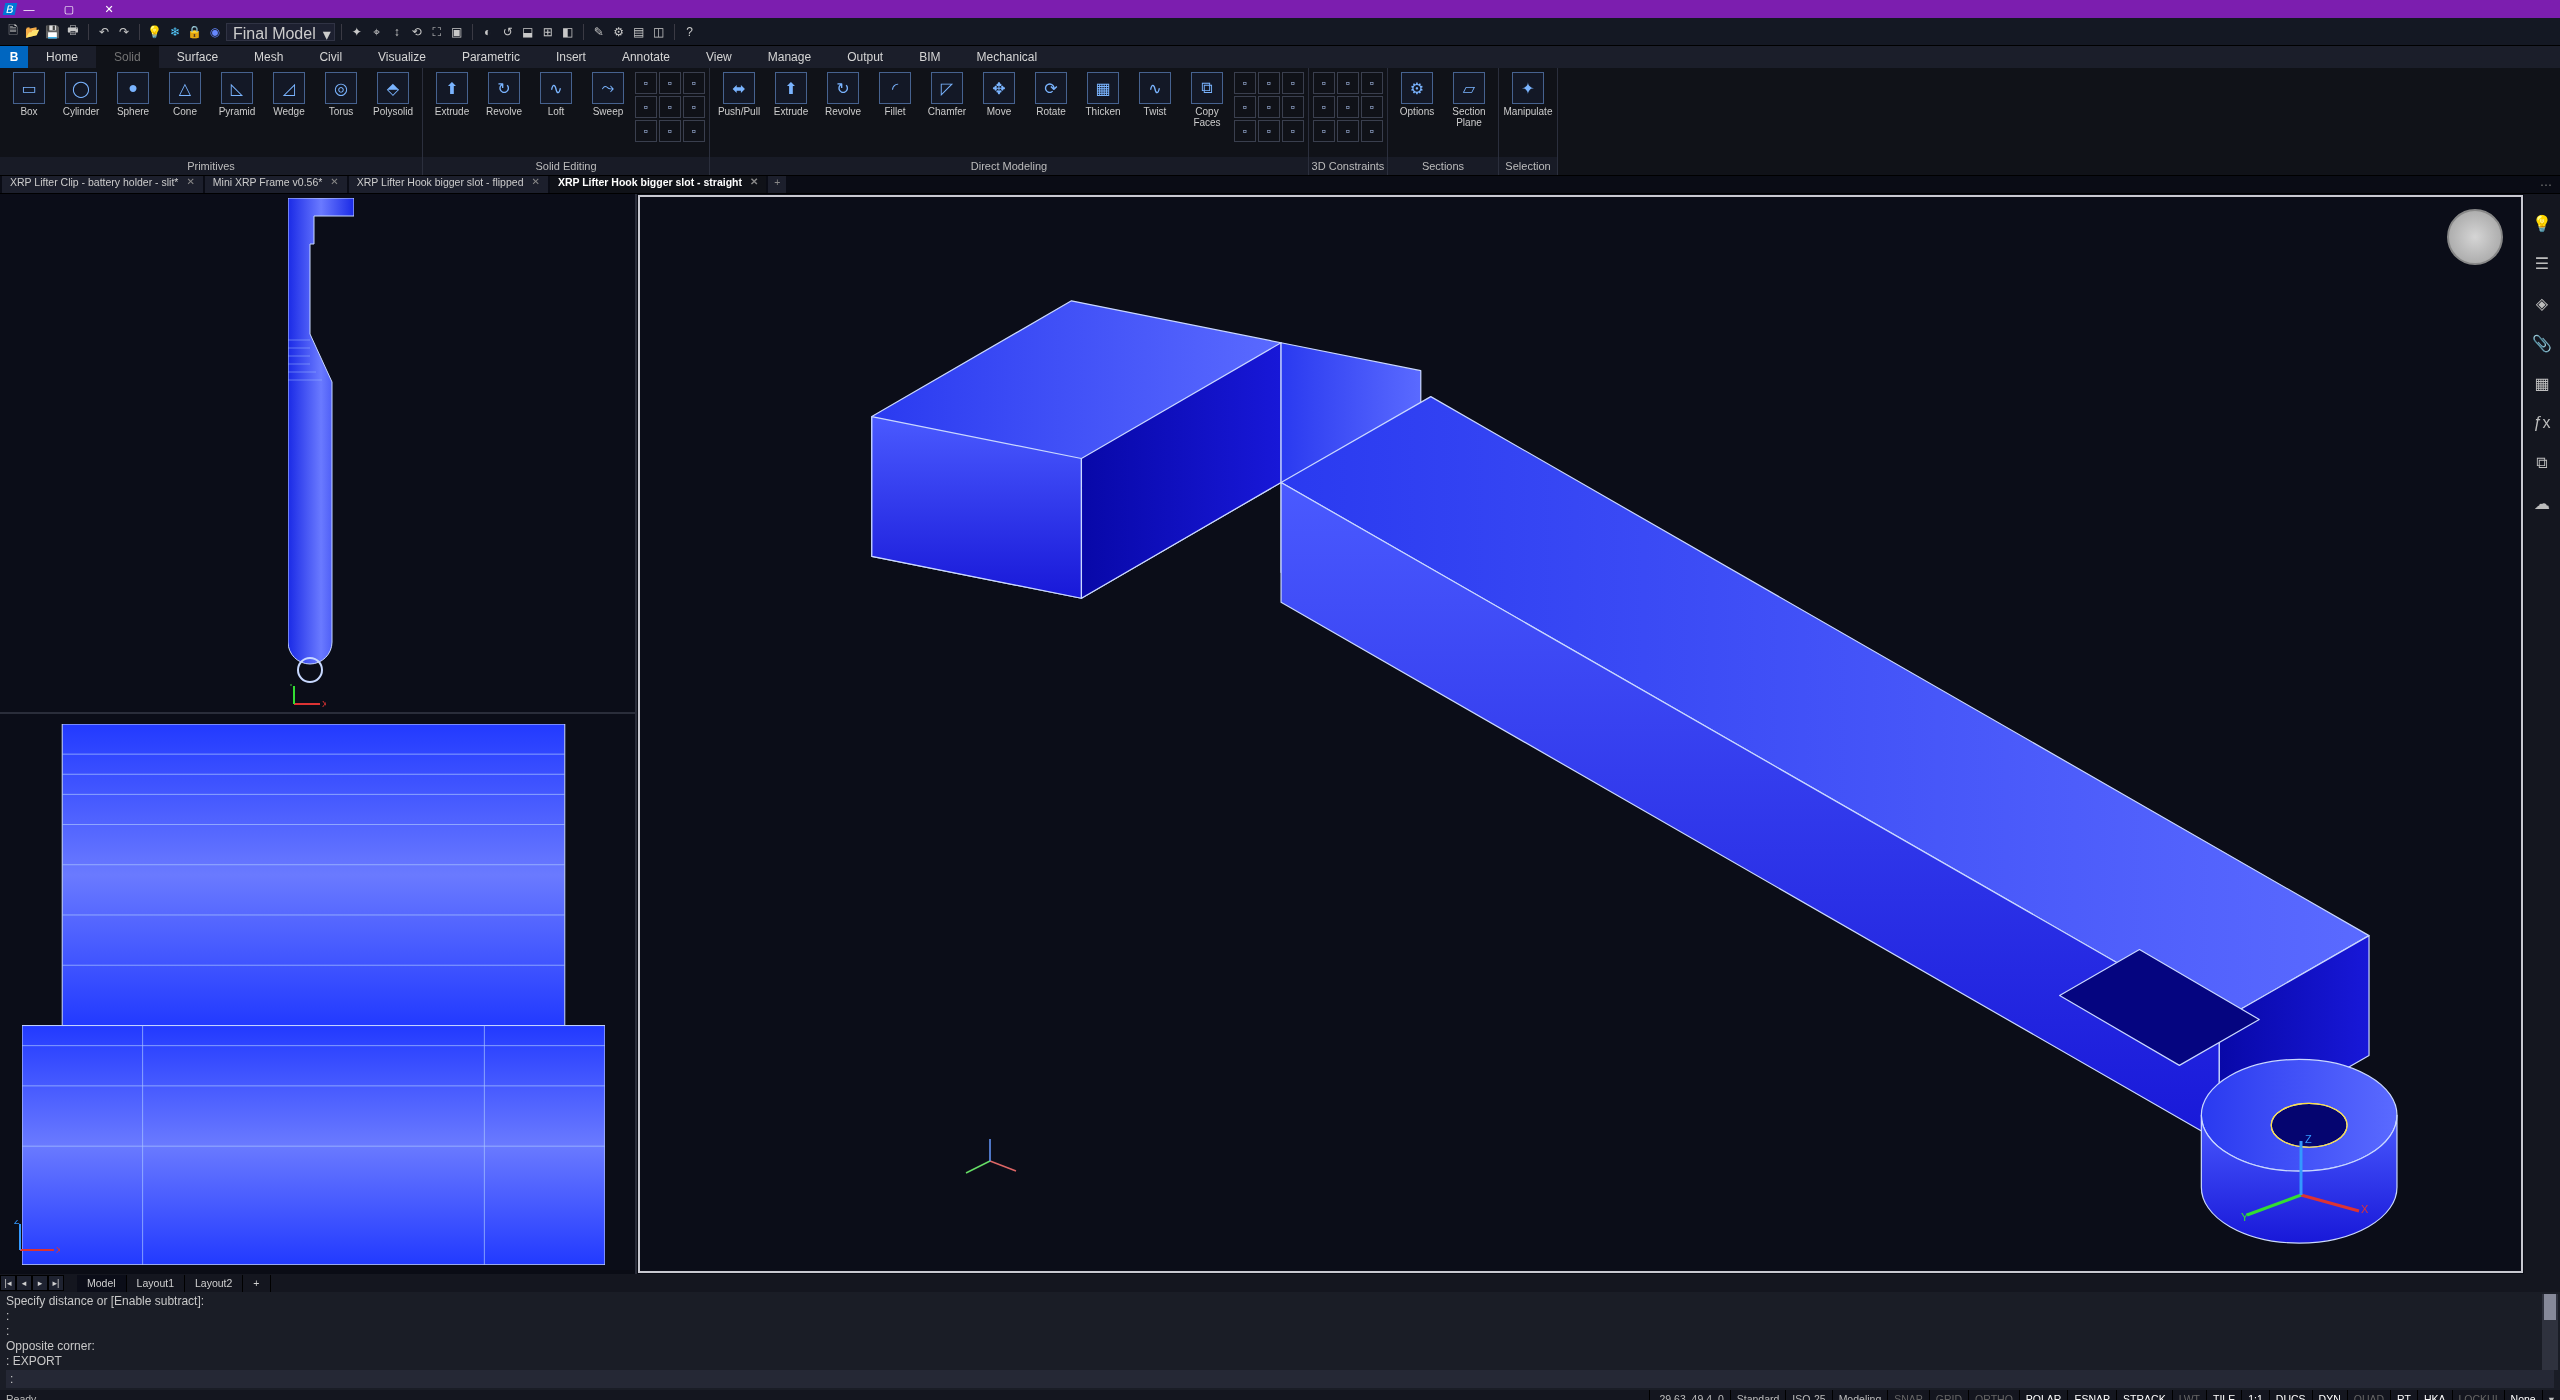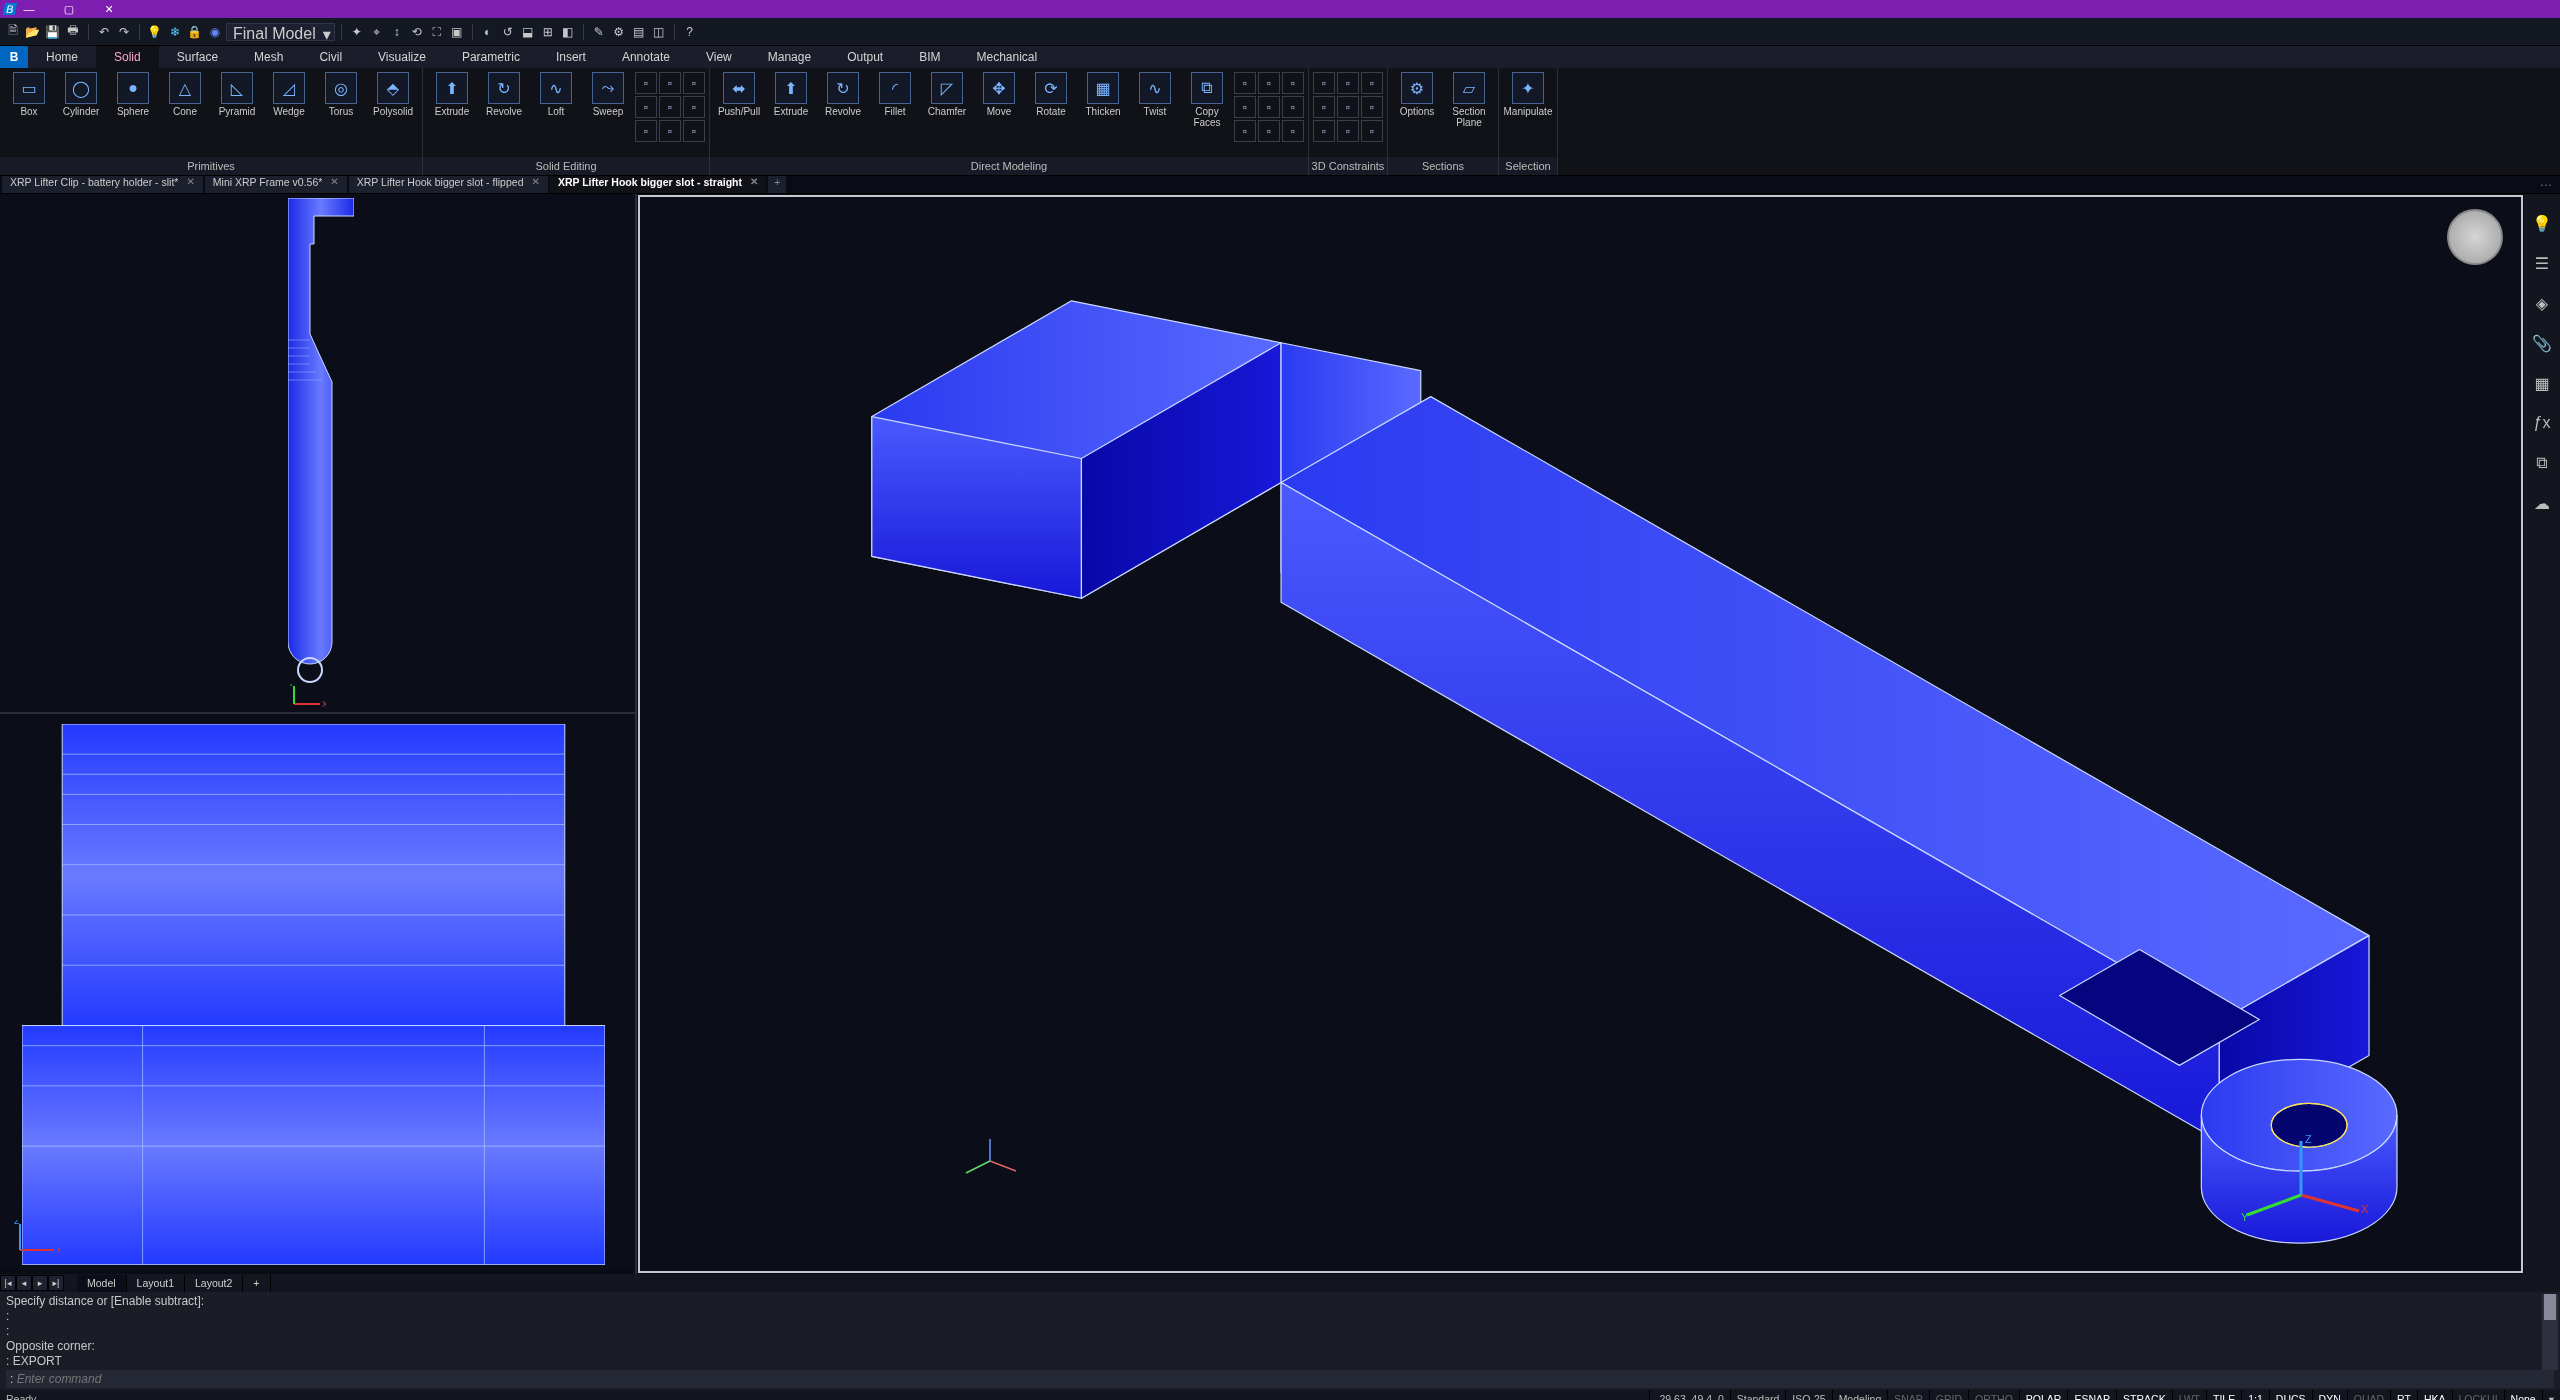--- a/index.html
+++ b/index.html
@@ -16,21 +16,21 @@
   .qat{ height:28px; background:#141823; display:flex; align-items:center; padding:0 4px; gap:2px; border-bottom:1px solid #000; }
   .qat .qicon{ width:18px; height:18px; display:flex; align-items:center; justify-content:center; font-size:12px; color:#c8c8c8; cursor:pointer; }
   .qat .sep{ width:1px; height:16px; background:#3a3a44; margin:0 4px; }
   .qat .dd{ background:#1d2030; border:1px solid #303344; color:#ccc; font-size:16px; padding:1px 18px 1px 6px; height:18px; position:relative; cursor:pointer; }
   .qat .dd::after{ content:"▾"; position:absolute; right:3px; }
 
   
   .menubar{ height:22px; background:#1b1e2a; display:flex; align-items:stretch; padding-left:0; }
   .appbtn{ width:28px; background:#0066c0; display:flex; align-items:center; justify-content:center; color:#fff; font-weight:bold; cursor:pointer; transform:none; }
   .mtab{ padding:0 18px; display:flex; align-items:center; font-size:12px; color:#d5d5d5; cursor:pointer; }
-  .mtab.active{ background:#101218; color:#f9a8d4; }
+  .mtab.active{ background:#101218; color:#737373; }
 
   
   .ribbon{ height:108px; background:#101218; display:flex; border-bottom:1px solid #000; }
   .panel{ border-right:1px solid #2b2f3d; display:flex; flex-direction:column; padding:2px 4px 0 4px; }
   .panel .ptitle{ height:18px; font-size:11px; color:#bcbcbc; text-align:center; background:#181b26; margin:0 -4px; display:flex; align-items:center; justify-content:center; }
   .panel .prow{ flex:1; display:flex; align-items:flex-start; gap:2px; }
   .rtool{ width:50px; display:flex; flex-direction:column; align-items:center; gap:2px; cursor:pointer; padding-top:2px; }
   .rtool .ri{ width:32px; height:32px; border:1px solid #46628f; display:flex; align-items:center; justify-content:center; color:#7ab4ff; font-size:16px; background:#131826; }
   .rtool .rl{ font-size:10px; color:#ccc; text-align:center; line-height:11px; }
   .smalltool{ width:22px; height:22px; border:1px solid #3a3f4e; display:flex; align-items:center; justify-content:center; cursor:pointer; font-size:12px; color:#b8d0ff; }
@@ -503,21 +503,20 @@
 
 <div class="cmdwin">
   <div class="hist">Specify distance or [Enable subtract]:
 :
 :
 Opposite corner:
 : EXPORT
 Entities in set: 1</div>
   <div class="prompt">
     <span>:</span>&nbsp;
-    <input placeholder="Enter command" style="">
   </div>
   <div class="scroll">
       <div class="thumb"></div>
     </div>
 </div>
 
 <div class="status">
   <div class="ready">Ready</div>
   <div class="seg">-29.63, 49.4, 0</div>
   <div class="seg">Standard</div>

